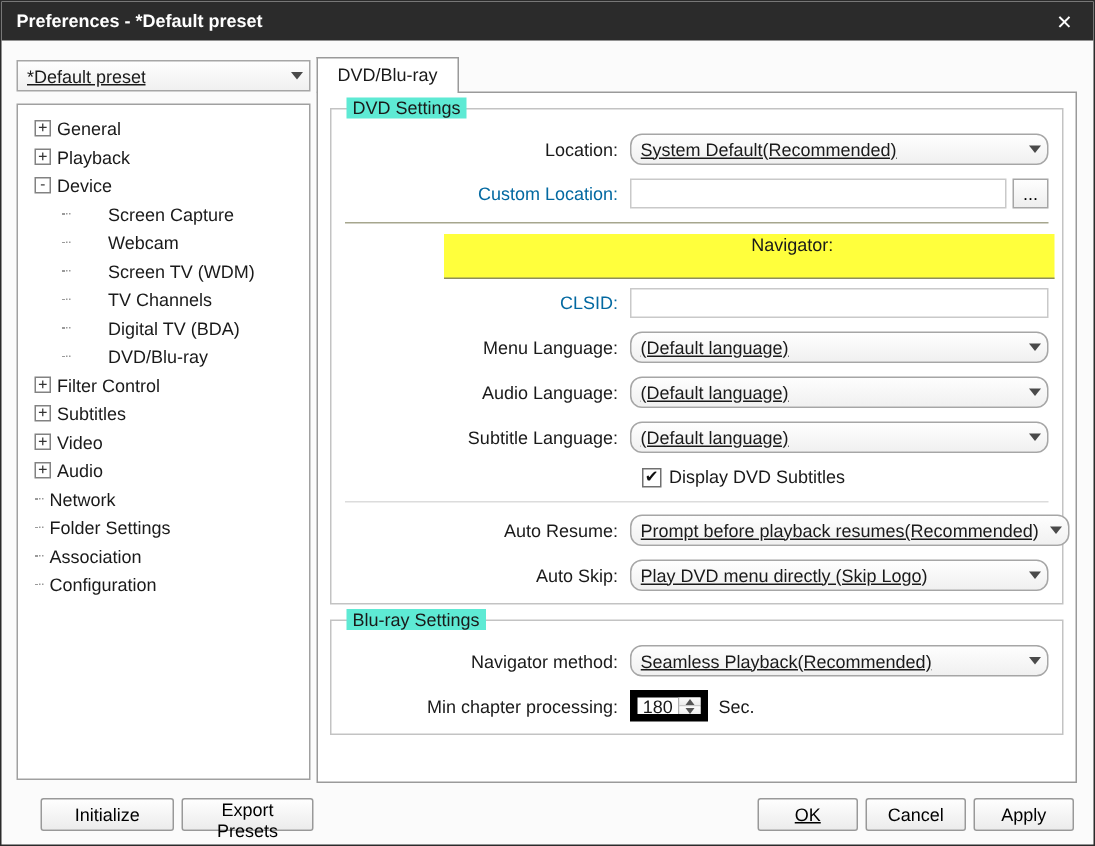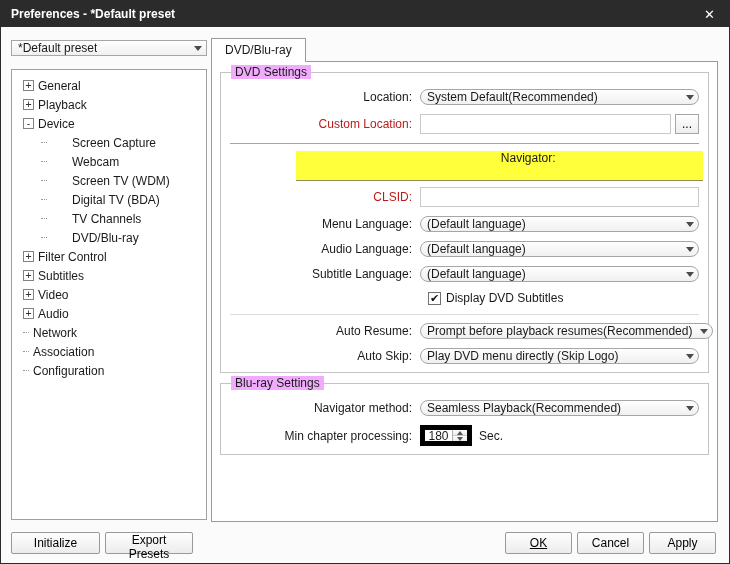--- a/index.html
+++ b/index.html
@@ -7,21 +7,21 @@
   body { font-family: "Liberation Sans", sans-serif; font-size:12px; color:#1a1a1a; background:#888; }
 
   .window { position:relative; width:730px; height:564px; background:#fbfbfb; border:1px solid #2b2b2b; overflow:hidden; }
 
   
   .titlebar { position:absolute; left:0; top:0; right:0; height:26px; background:#2b2b2b; color:#fff; display:flex; align-items:center; padding:0 10px; }
   .titlebar .title { font-weight:bold; font-size:12px; }
   .titlebar .close { margin-left:auto; font-size:13px; cursor:pointer; padding:0 4px; }
 
   
-  .combo { position:relative; height:16px; border:1px solid #a6a6a6; background:linear-gradient(#fefefe,#f0f0f0); display:flex; align-items:center; padding:0 20px 0 6px; overflow:hidden; white-space:nowrap; }
+  .combo { position:relative; height:21px; border:1px solid #a6a6a6; background:linear-gradient(#fefefe,#f0f0f0); display:flex; align-items:center; padding:0 20px 0 6px; overflow:hidden; white-space:nowrap;text-decoration:underline; }
   .combo .cval { overflow:hidden; text-overflow:ellipsis; }
   .carrow { position:absolute; right:0; top:0; bottom:0; width:17px; display:flex; align-items:center; justify-content:center; }
   .carrow::after { content:""; border-left:4px solid transparent; border-right:4px solid transparent; border-top:5px solid #4a4a4a; }
 
   
   .preset { position:absolute; left:10px; top:39px; width:196px; }
   .tree { position:absolute; left:10px; top:68px; width:196px; height:451px; border:1px solid #a0a0a0; background:#fff; padding:6px 0 0 0; overflow:hidden; }
   .tree ul { list-style:none; }
   .titem { height:19px; display:flex; align-items:center; cursor:default; }
   .titem .tlabel { white-space:nowrap; }
@@ -29,25 +29,25 @@
   .titem.leafroot { padding-left:11px; }
   .titem.child { padding-left:29px;gap:21px; }
   .tbox { width:11px; height:11px; border:1px solid #828282; background:#fff; color:#333; font-size:10px; line-height:9px; text-align:center; margin-right:4px; flex:none; font-family:"DejaVu Sans Mono", monospace; }
   .tick { width:6px; border-top:1px dotted #9a9a9a; margin-right:4px; flex:none; }
 
   
   .tab { position:absolute; left:210px; top:37px; height:24px; padding:0 13px; background:#fff; border:1px solid #9a9a9a; border-bottom:none; line-height:22px; z-index:2; }
   .panel { position:absolute; left:210px; top:60px; width:507px; height:461px; border:1px solid #9a9a9a; background:#fff; z-index:1; padding:10px 8px; }
 
   .group { position:relative; border:1px solid #c3c3c3; padding:16px 9px 8px 9px; margin-bottom:10px; background:#fff; }
-  .gtitle { position:absolute; top:-8px; left:10px; background:#f0abfc; padding:0 4px; }
+  .gtitle { position:absolute; top:-8px; left:10px; background:#5eead4; padding:0 4px; }
 
   .row { display:flex; align-items:center; margin-bottom:9px; }
   .rlabel { width:182px; text-align:right; flex:none; }
-  .rlabel.disabled { color:#b91c1c; }
+  .rlabel.disabled { color:#0369a1; }
   .row .ctrl { flex:1; margin-left:8px; display:flex; align-items:center; }
   .row .ctrl .combo { flex:1;border-radius:8px; }
 
   .tinput { flex:1; height:20px; border:1px solid #c9c9c9; background:#fff; padding:0 5px; font:inherit; color:#444; }
   .browse { width:24px; height:20px; margin-left:4px; border:1px solid #a6a6a6; background:linear-gradient(#fefefe,#eee); font:inherit; line-height:10px; cursor:pointer; }
 
   
   .row.highlight { height:30px; margin:0 -4px 0 66px; padding-right:4px; background:#ffff3c; border-bottom:1px solid #8e8e5a;flex-direction:column; }
   .row.highlight .rlabel { width:116px; }
   .row.highlight .combo { background:rgba(255,255,255,0.28); border-color:#9a9a55; }
@@ -64,21 +64,21 @@
   .spinner { width:52px; height:21px; border:5px solid #000000; background:#fff; display:flex; }
   .spinval { flex:1; display:flex; align-items:center; justify-content:center; }
   .spinbtns { width:15px; border-left:1px solid #b0b0b0; display:flex; flex-direction:column; }
   .spinup,.spindown { flex:1; display:flex; align-items:center; justify-content:center; background:linear-gradient(#fdfdfd,#ececec); cursor:pointer; }
   .spinup { border-bottom:1px solid #c8c8c8; }
   .spinup::after { content:""; border-left:3px solid transparent; border-right:3px solid transparent; border-bottom:4px solid #555; }
   .spindown::after { content:""; border-left:3px solid transparent; border-right:3px solid transparent; border-top:4px solid #555; }
   .sec { margin-left:7px; }
 
   
-  .footer { position:absolute; left:10px; right:13px; bottom:9px; height:22px; display:flex; }
+  .footer { position:absolute; left:26px; right:13px; bottom:9px; height:22px; display:flex; }
   .btn { height:22px; border:1px solid #999; background:linear-gradient(#fefefe,#ececec); font:inherit; border-radius:2px; cursor:pointer; padding:0 10px; }
   .btn + .btn { margin-left:5px; }
   .btn.init { width:89px; }
   .btn.export { width:88px; }
   .btn.ok,.btn.cancel,.btn.apply { width:67px; }
   .btn.ok { text-decoration:underline; }
   .fspacer { flex:1; }
 </style>
 </head>
 <body>
@@ -116,28 +116,28 @@
       <li class="titem child">
           <span class="tick"></span>
           <span class="tlabel">Webcam</span>
         </li>
       <li class="titem child">
           <span class="tick"></span>
           <span class="tlabel">Screen TV (WDM)</span>
         </li>
       <li class="titem child">
           <span class="tick"></span>
+          <span class="tlabel">TV Channels</span>
+        </li>
+      <li class="titem child">
+          <span class="tick"></span>
           <span class="tlabel">Digital TV (BDA)</span>
         </li>
       <li class="titem child">
           <span class="tick"></span>
-          <span class="tlabel">TV Channels</span>
-        </li>
-      <li class="titem child">
-          <span class="tick"></span>
           <span class="tlabel">DVD/Blu-ray</span>
         </li>
       <li class="titem root">
           <span class="tbox">+</span>
           <span class="tlabel">Filter Control</span>
         </li>
       <li class="titem root">
           <span class="tbox">+</span>
           <span class="tlabel">Subtitles</span>
         </li>
@@ -145,20 +145,24 @@
           <span class="tbox">+</span>
           <span class="tlabel">Video</span>
         </li>
       <li class="titem root">
           <span class="tbox">+</span>
           <span class="tlabel">Audio</span>
         </li>
       <li class="titem leafroot">
           <span class="tick"></span>
           <span class="tlabel">Network</span>
+        </li>
+      <li class="titem leafroot">
+          <span class="tick"></span>
+          <span class="tlabel">Folder Settings</span>
         </li>
       <li class="titem leafroot">
           <span class="tick"></span>
           <span class="tlabel">Association</span>
         </li>
       <li class="titem leafroot">
           <span class="tick"></span>
           <span class="tlabel">Configuration</span>
         </li>
     </ul>

